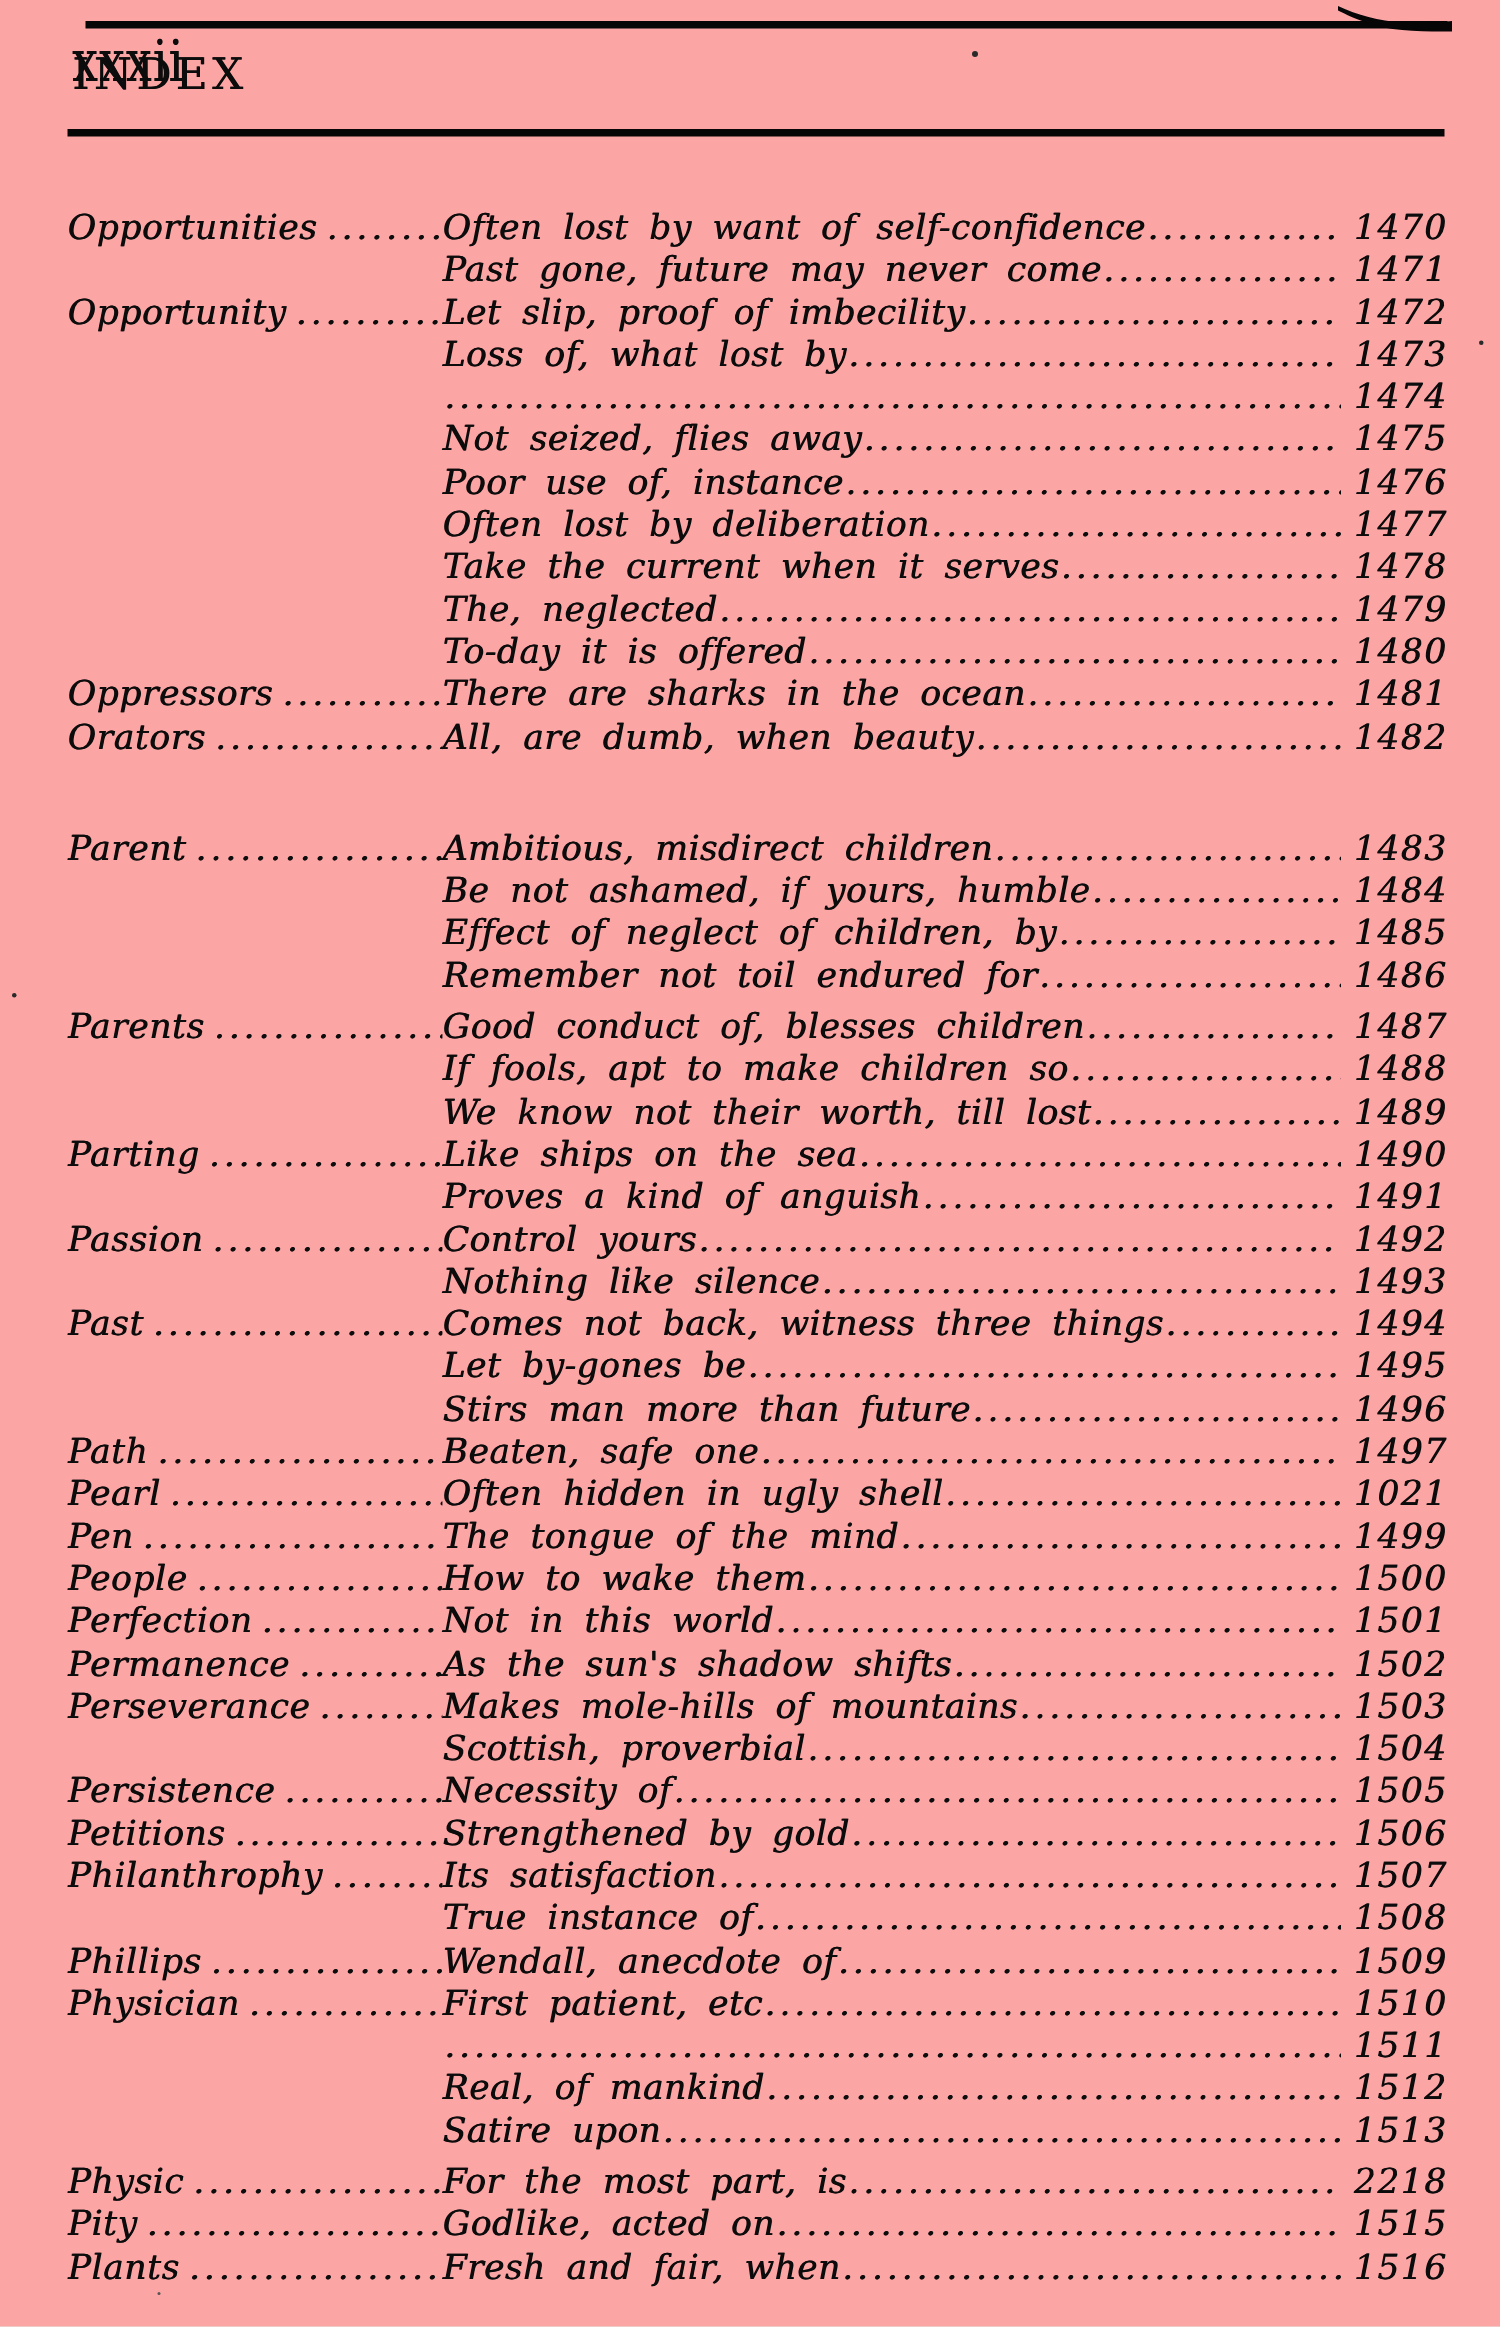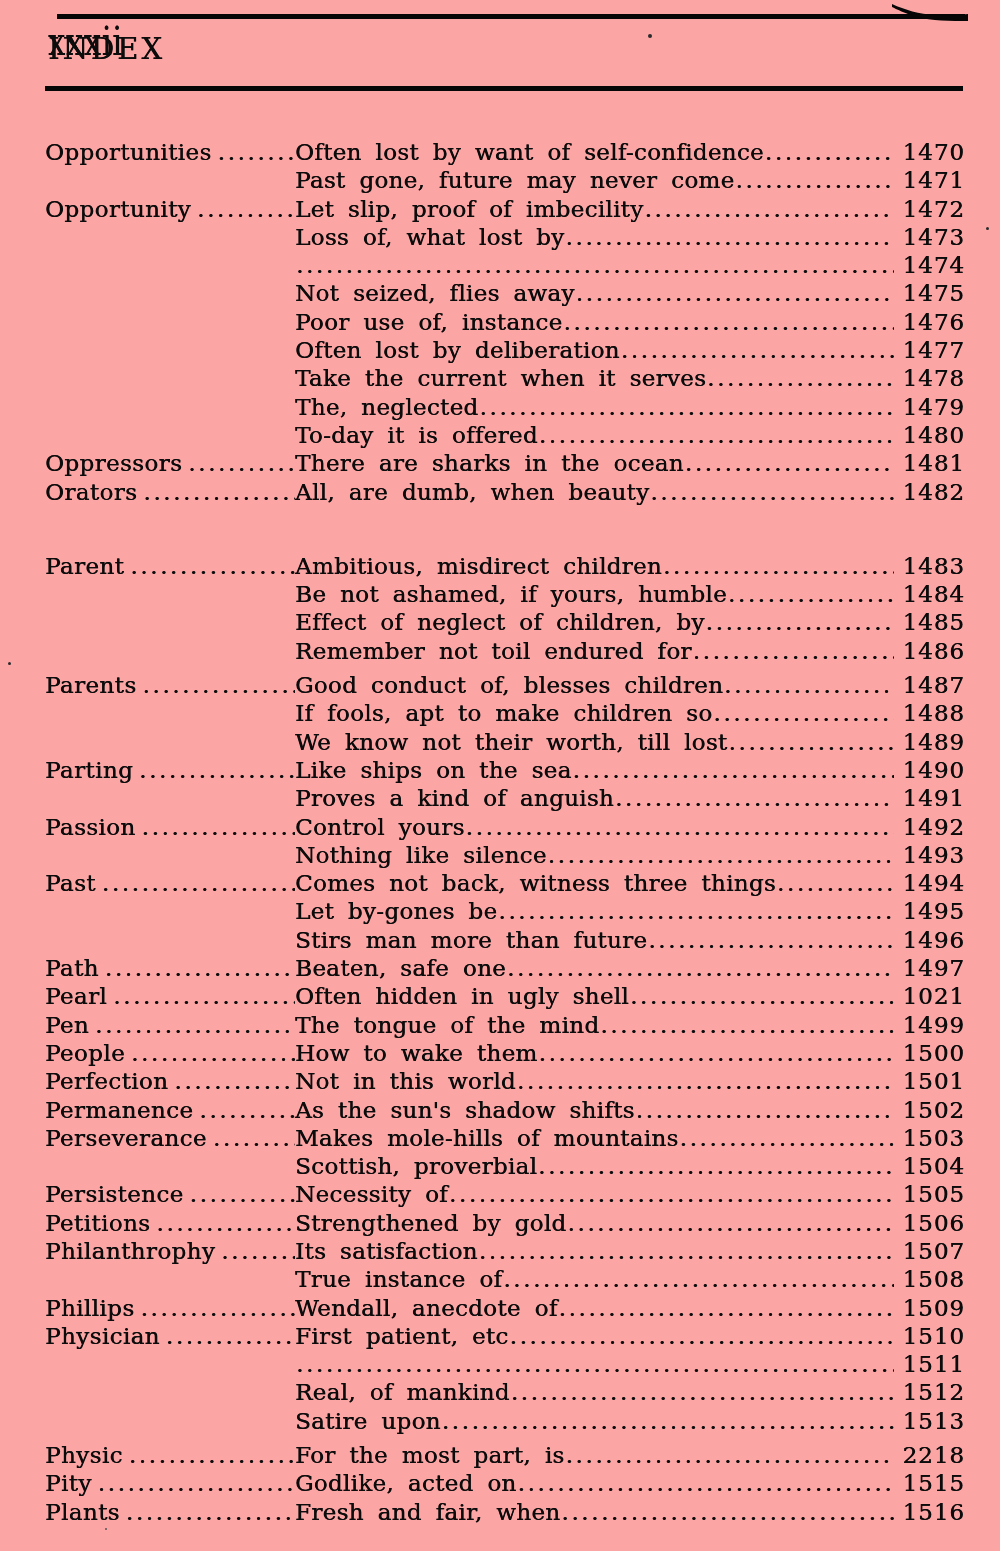--- a/index.html
+++ b/index.html
@@ -39,20 +39,21 @@
     font-size:29px; letter-spacing:3px;
     line-height:34px;
   }
 
   
   .entries { position:absolute; left:45px; right:35px; top:138px; }
   .row {
     display:flex; align-items:flex-start;
     height:28.3px; line-height:28.3px;
     font-size:23px;
+    font-style:italic;
   }
   .row.gap-large { margin-top:46px; }
   .row.gap-small { margin-top:6px; }
   .term {
     flex:0 0 250px;
     display:flex; align-items:baseline;
     overflow:hidden;
   }
   .term-label { white-space:nowrap; letter-spacing:0.4px; }
   .leader {

